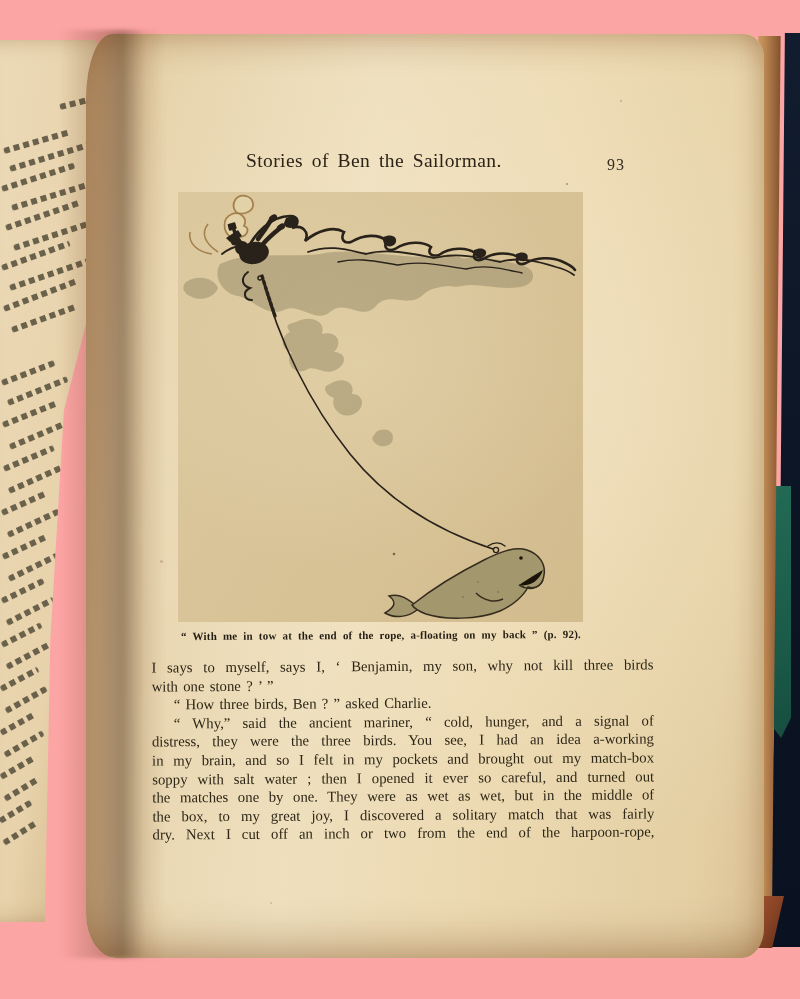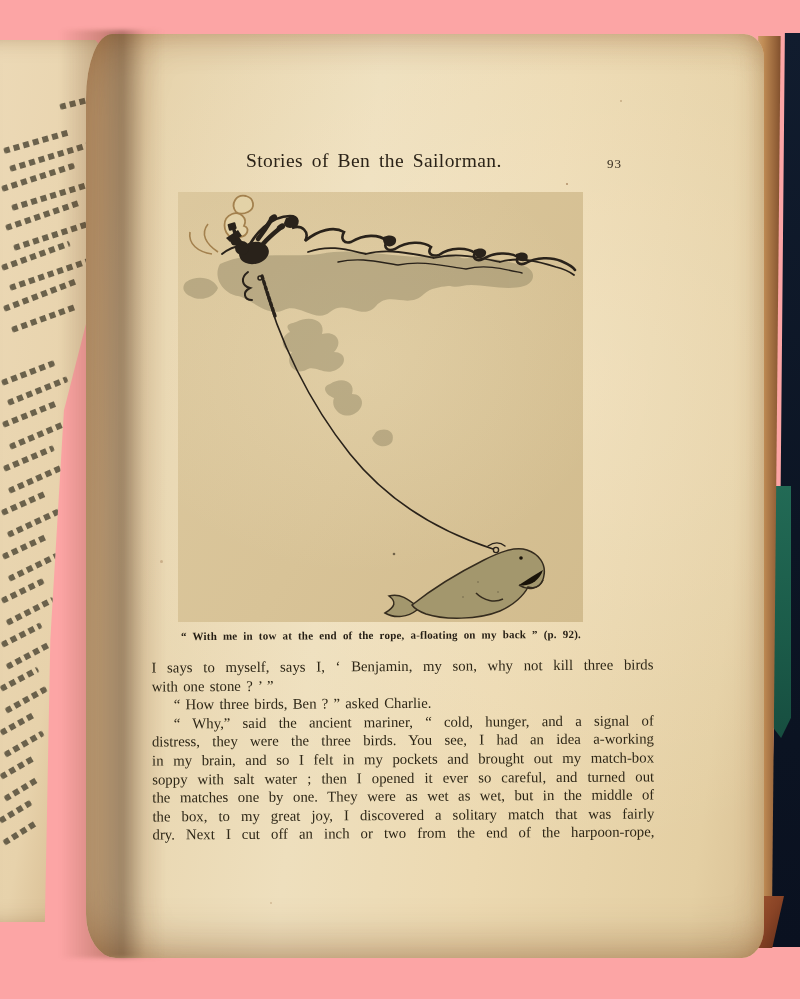--- a/index.html
+++ b/index.html
@@ -42,21 +42,21 @@
                inset 0 -36px 46px -26px rgba(118,68,28,.38);}
   #gutter-shadow{position:absolute;left:60px;top:30px;width:104px;height:928px;z-index:5;
     background:linear-gradient(90deg,rgba(60,30,10,0) 0%,rgba(95,50,18,.26) 38%,
                rgba(58,28,9,.38) 60%,rgba(120,70,30,.10) 82%,rgba(60,30,10,0) 100%);
     filter:blur(2px);pointer-events:none;}
   .foxing{position:absolute;border-radius:50%;z-index:6;background:rgba(128,78,36,.55);}
 
   
   #page-title{position:absolute;left:246px;top:150px;z-index:6;font-size:19.5px;
     color:#2b2318;letter-spacing:.4px;word-spacing:3.5px;}
-  #page-number{position:absolute;left:607px;top:156px;z-index:6;font-size:13px;
+  #page-number{position:absolute;left:607px;top:156px;z-index:6;font-size:16px;
     color:#352c1f;letter-spacing:1px;}
   #plate{position:absolute;left:178px;top:192px;width:405px;height:430px;z-index:6;
     background:
       radial-gradient(90% 70% at 45% 40%, rgba(244,231,196,.28), rgba(244,231,196,0) 70%),
       linear-gradient(120deg,#dcc89e 0%,#d8c397 50%,#d2bc8e 100%);}
   #plate svg{display:block;width:405px;height:430px;}
   #plate-caption{position:absolute;left:163px;top:629px;width:436px;z-index:6;
     text-align:center;font-weight:bold;font-size:11px;color:#241d13;
     word-spacing:3px;letter-spacing:.2px;transform:rotate(-.3deg);}
   #body-text{position:absolute;left:152px;top:658px;width:502px;z-index:6;

